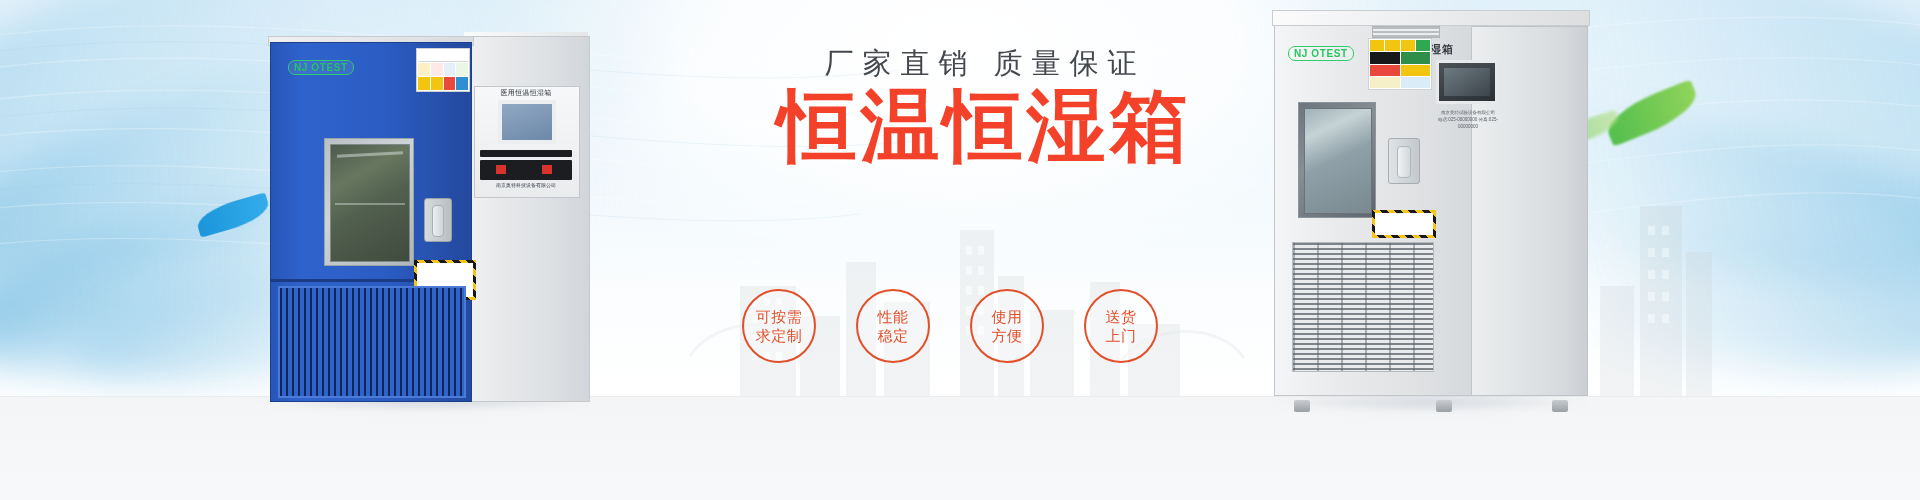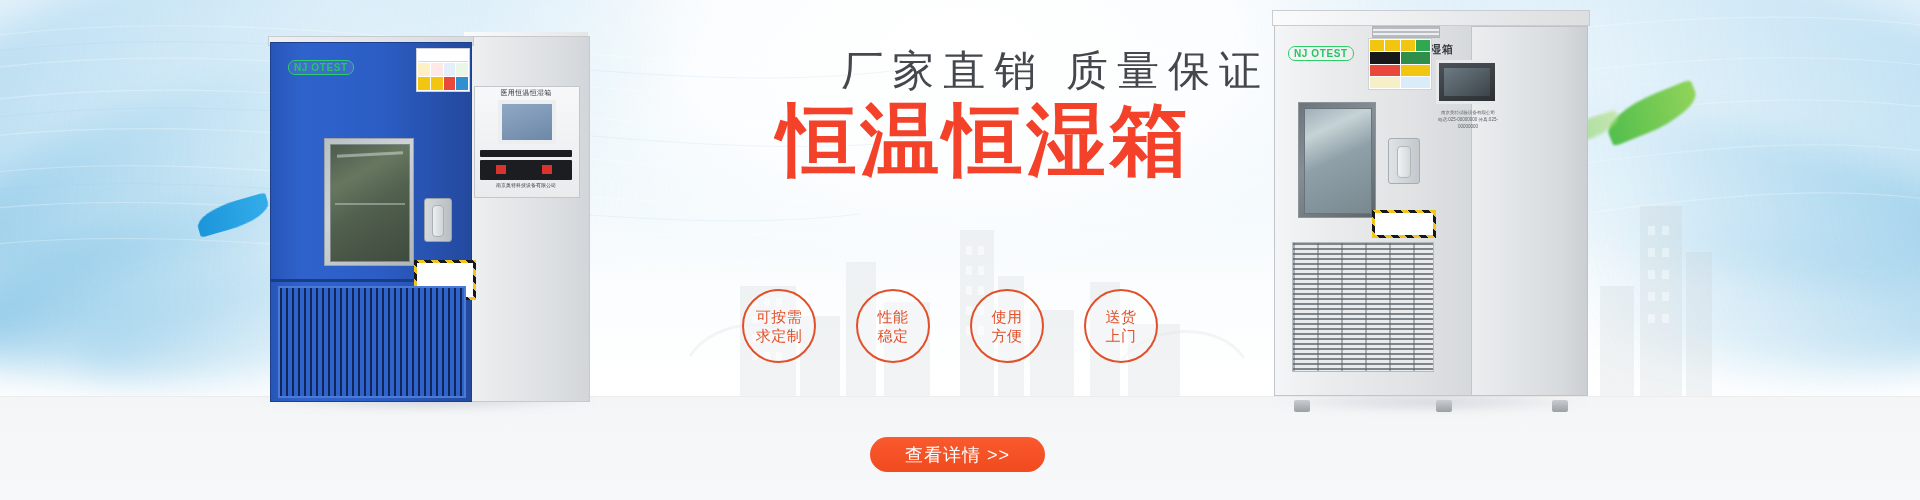--- a/index.html
+++ b/index.html
@@ -164,21 +164,21 @@
   .pr-vent{position:absolute; left:24px; top:232px; width:140px; height:128px;
     background:#e8eaec; border:1px solid #b6babe;
     background-image:repeating-linear-gradient(to bottom, rgba(90,98,105,.75) 0 2px, rgba(238,240,242,0) 2px 5px),
                      repeating-linear-gradient(to right, rgba(160,166,172,.9) 0 2px, rgba(238,240,242,0) 2px 24px);}
   .pr-leg{position:absolute; bottom:-6px; width:16px; height:12px;
     background:linear-gradient(to bottom,#c9cdd1,#9ba0a5); border-radius:2px;}
 
   
   .copy{position:absolute; left:700px; top:48px; width:570px;}
   .kicker{
-    font-size:42px; color:#44484d; letter-spacing:9px; text-align:right;
+    font-size:29px; color:#44484d; letter-spacing:9px; text-align:center;
     line-height:1.1; white-space:nowrap; font-weight:400;
     text-shadow:0 1px 0 rgba(255,255,255,.6);
   }
   .headline{
     margin-top:4px; text-align:center; white-space:nowrap;
     font-size:79px; font-weight:bold; color:#f4422a; letter-spacing:4px;
     line-height:1.06;
     text-shadow:2px 2px 0 rgba(255,255,255,.55);
   }
   .subbar{
@@ -418,15 +418,14 @@
     <div class="circle">
       <span>使用</span>
       <span>方便</span>
     </div>
     <div class="circle">
       <span>送货</span>
       <span>上门</span>
     </div>
   </div>
 
-  <button class="cta">查看详情 &gt;&gt;</button>
 
 </div>
 
 </body></html>

